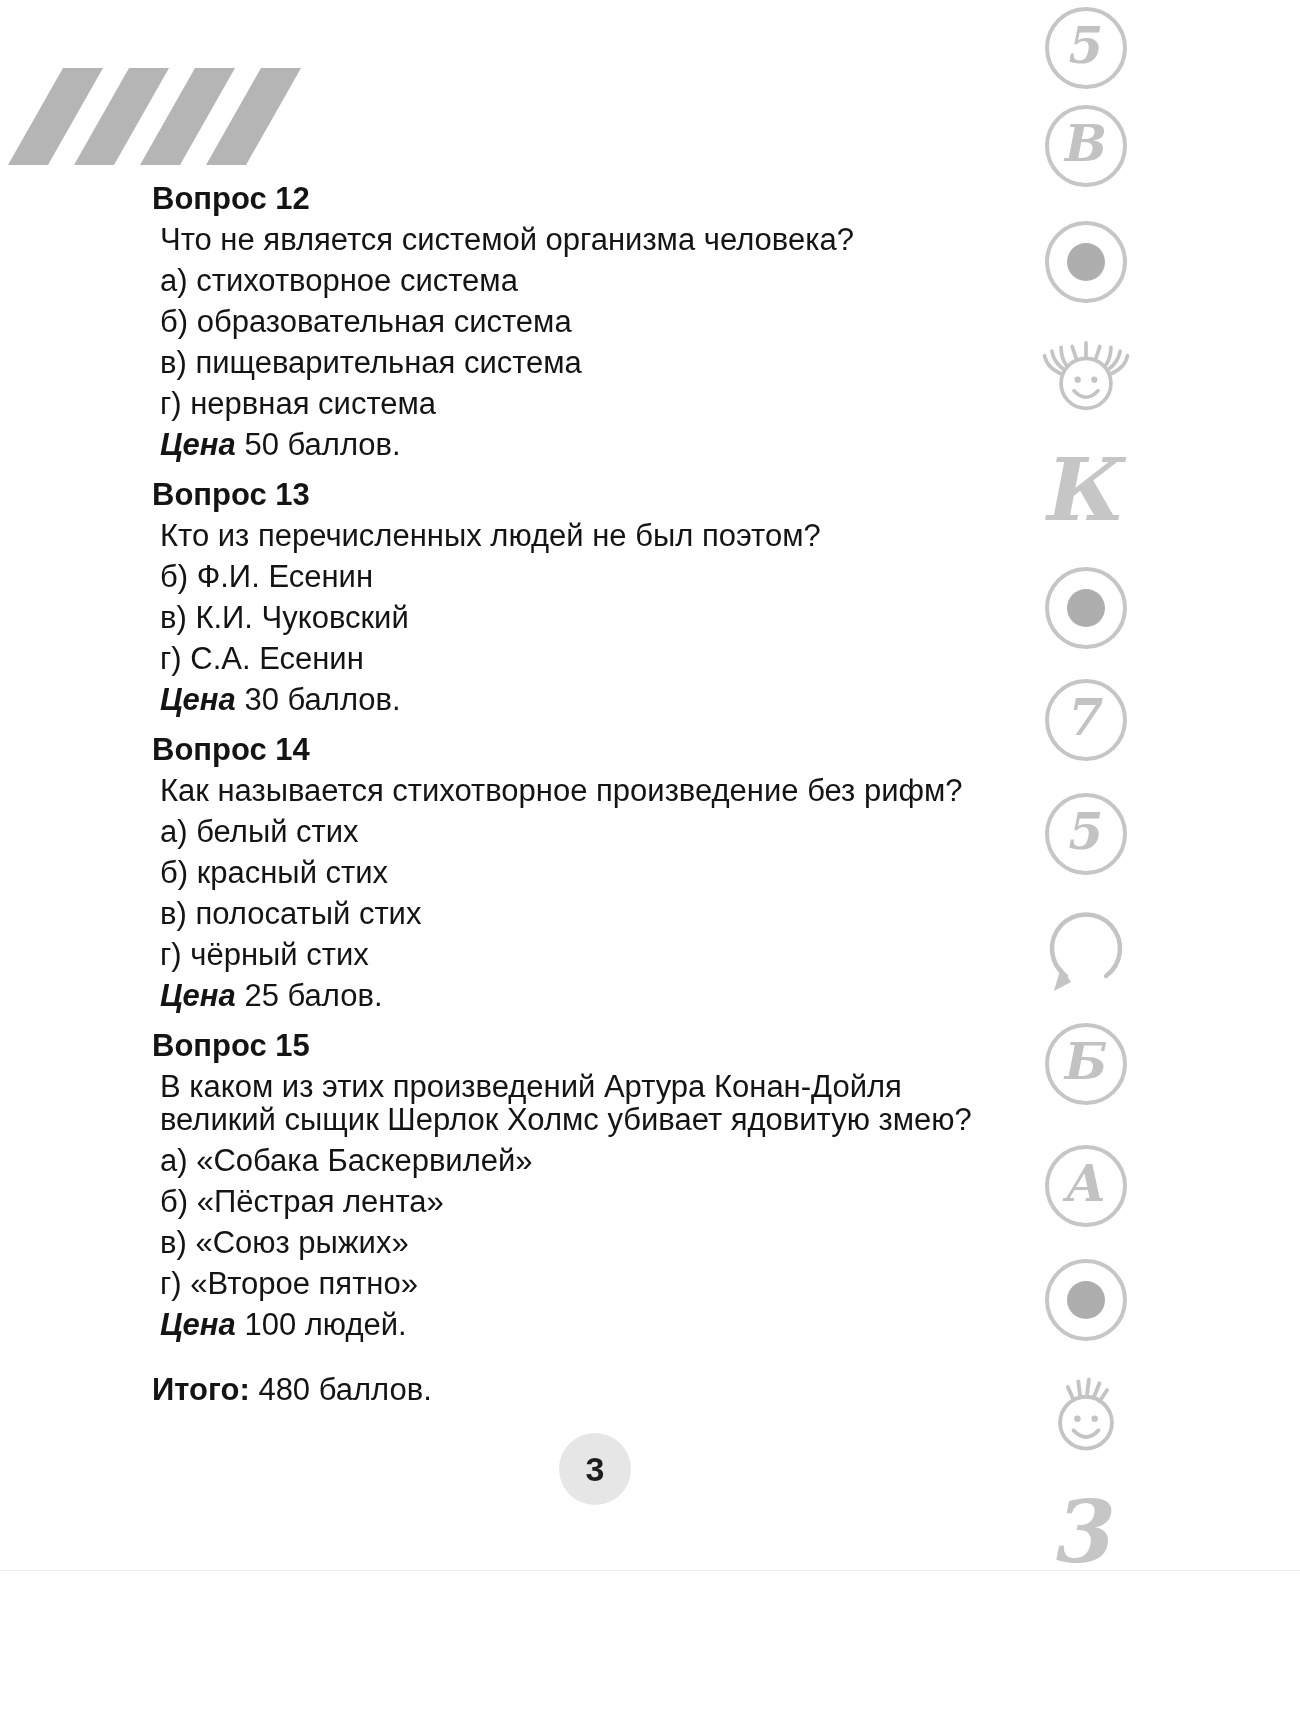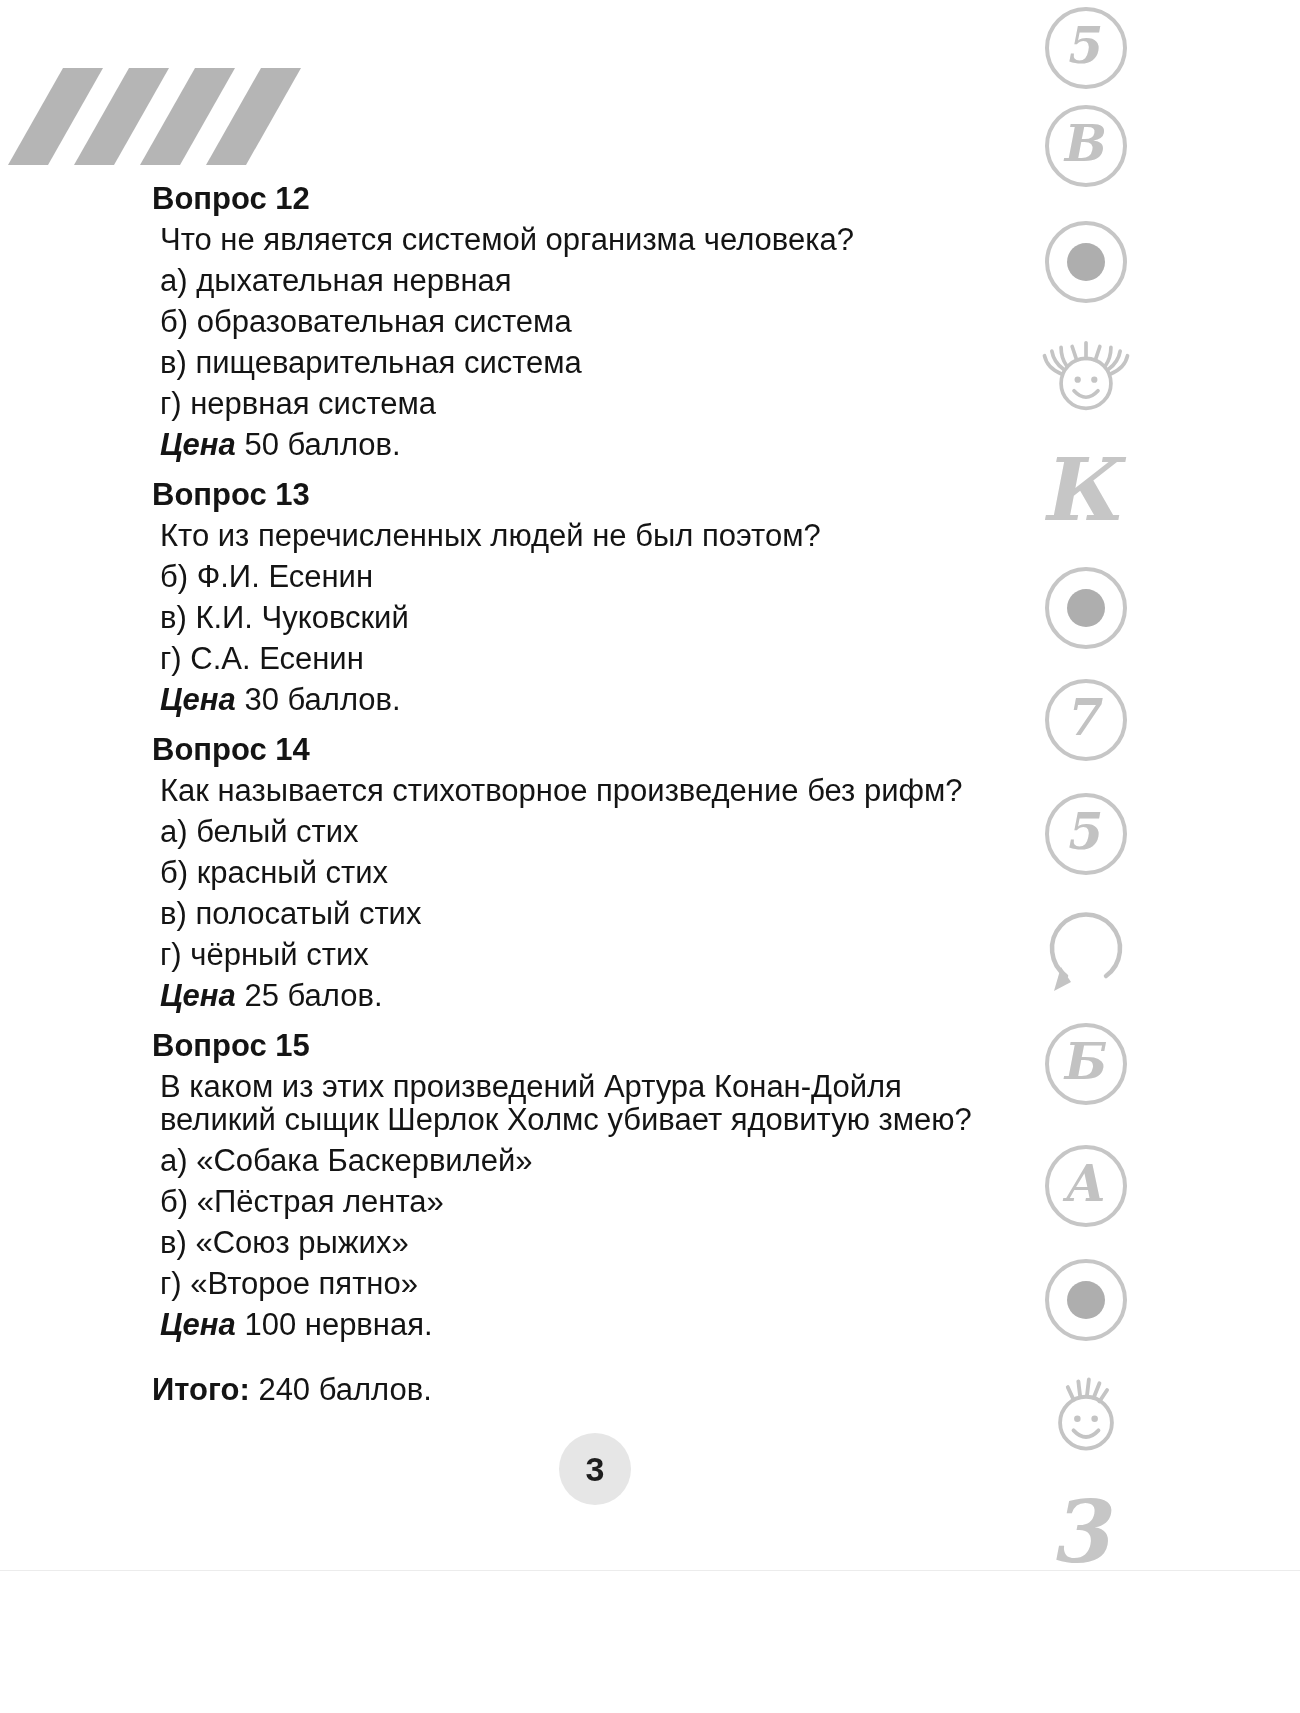--- a/index.html
+++ b/index.html
@@ -59,21 +59,21 @@
       <polygon points="198,97 238,97 293,0 253,0"></polygon>
     </g>
   </svg>
 </div>
 
 <div class="content">
 
   <div class="qblock">
     <p class="qtitle">Вопрос 12</p>
     <p class="qtext">Что не является системой организма человека?</p>
-    <p class="opt">а) дыхательная нервная</p>
+    <p class="opt">а) стихотворное система</p>
     <p class="opt">б) образовательная система</p>
     <p class="opt">в) пищеварительная система</p>
     <p class="opt">г) нервная система</p>
     <p class="price"><span class="price-label">Цена</span> <span>50 баллов.</span></p>
   </div>
 
   <div class="qblock">
     <p class="qtitle">Вопрос 13</p>
     <p class="qtext">Кто из перечисленных людей не был поэтом?</p>
     <p class="opt">б) Ф.И. Есенин</p>
@@ -92,24 +92,24 @@
     <p class="price"><span class="price-label">Цена</span> <span>25 балов.</span></p>
   </div>
 
   <div class="qblock">
     <p class="qtitle">Вопрос 15</p>
     <p class="qtext">В каком из этих произведений Артура Конан-Дойля великий сыщик Шерлок Холмс убивает ядовитую змею?</p>
     <p class="opt">а) «Собака Баскервилей»</p>
     <p class="opt">б) «Пёстрая лента»</p>
     <p class="opt">в) «Союз рыжих»</p>
     <p class="opt">г) «Второе пятно»</p>
-    <p class="price"><span class="price-label">Цена</span> <span>100 нервная.</span></p>
-  </div>
-
-  <p class="total"><span class="total-label">Итого:</span> <span>240 баллов.</span></p>
+    <p class="price"><span class="price-label">Цена</span> <span>100 людей.</span></p>
+  </div>
+
+  <p class="total"><span class="total-label">Итого:</span> <span>480 баллов.</span></p>
 </div>
 
 <div class="micon" style="top:2px">
   <div class="ring">
       <span class="glyph">5</span>
     </div>
 </div>
 
 <div class="micon" style="top:100px">
   <div class="ring">

